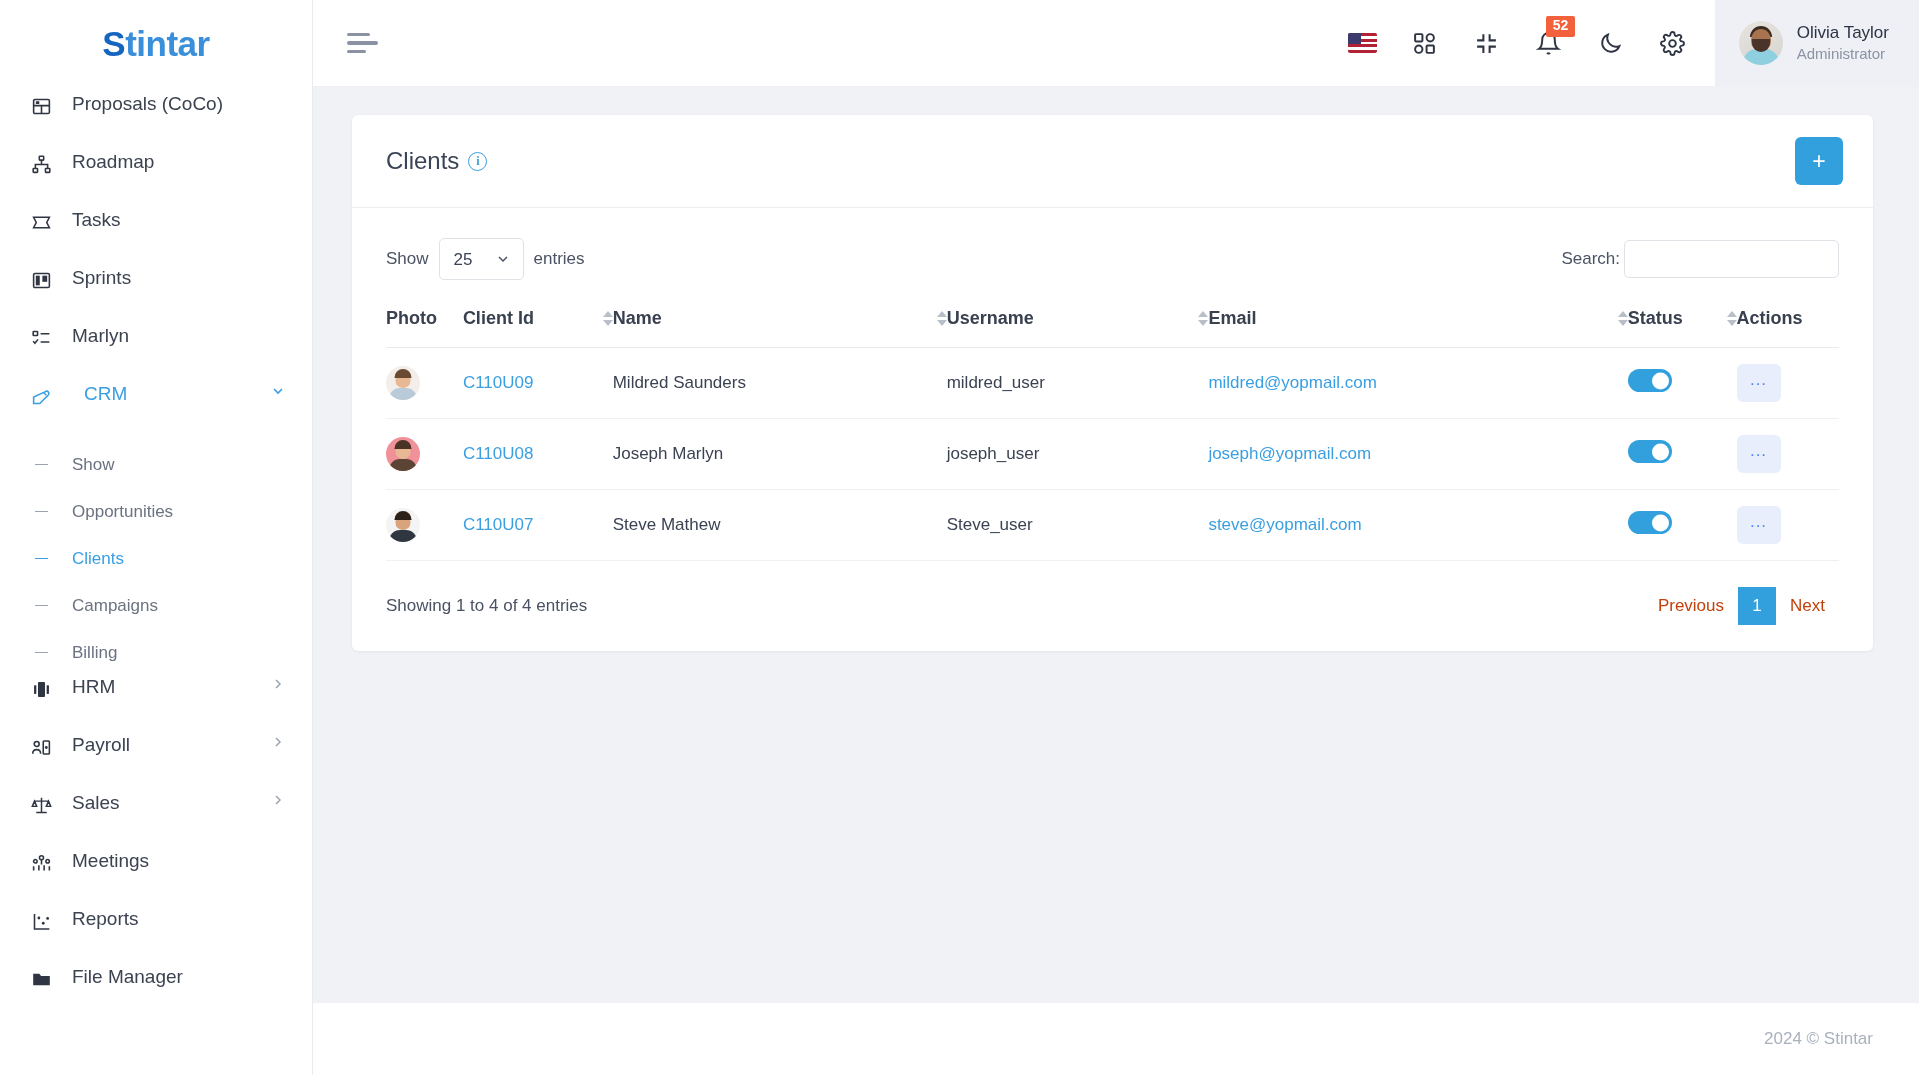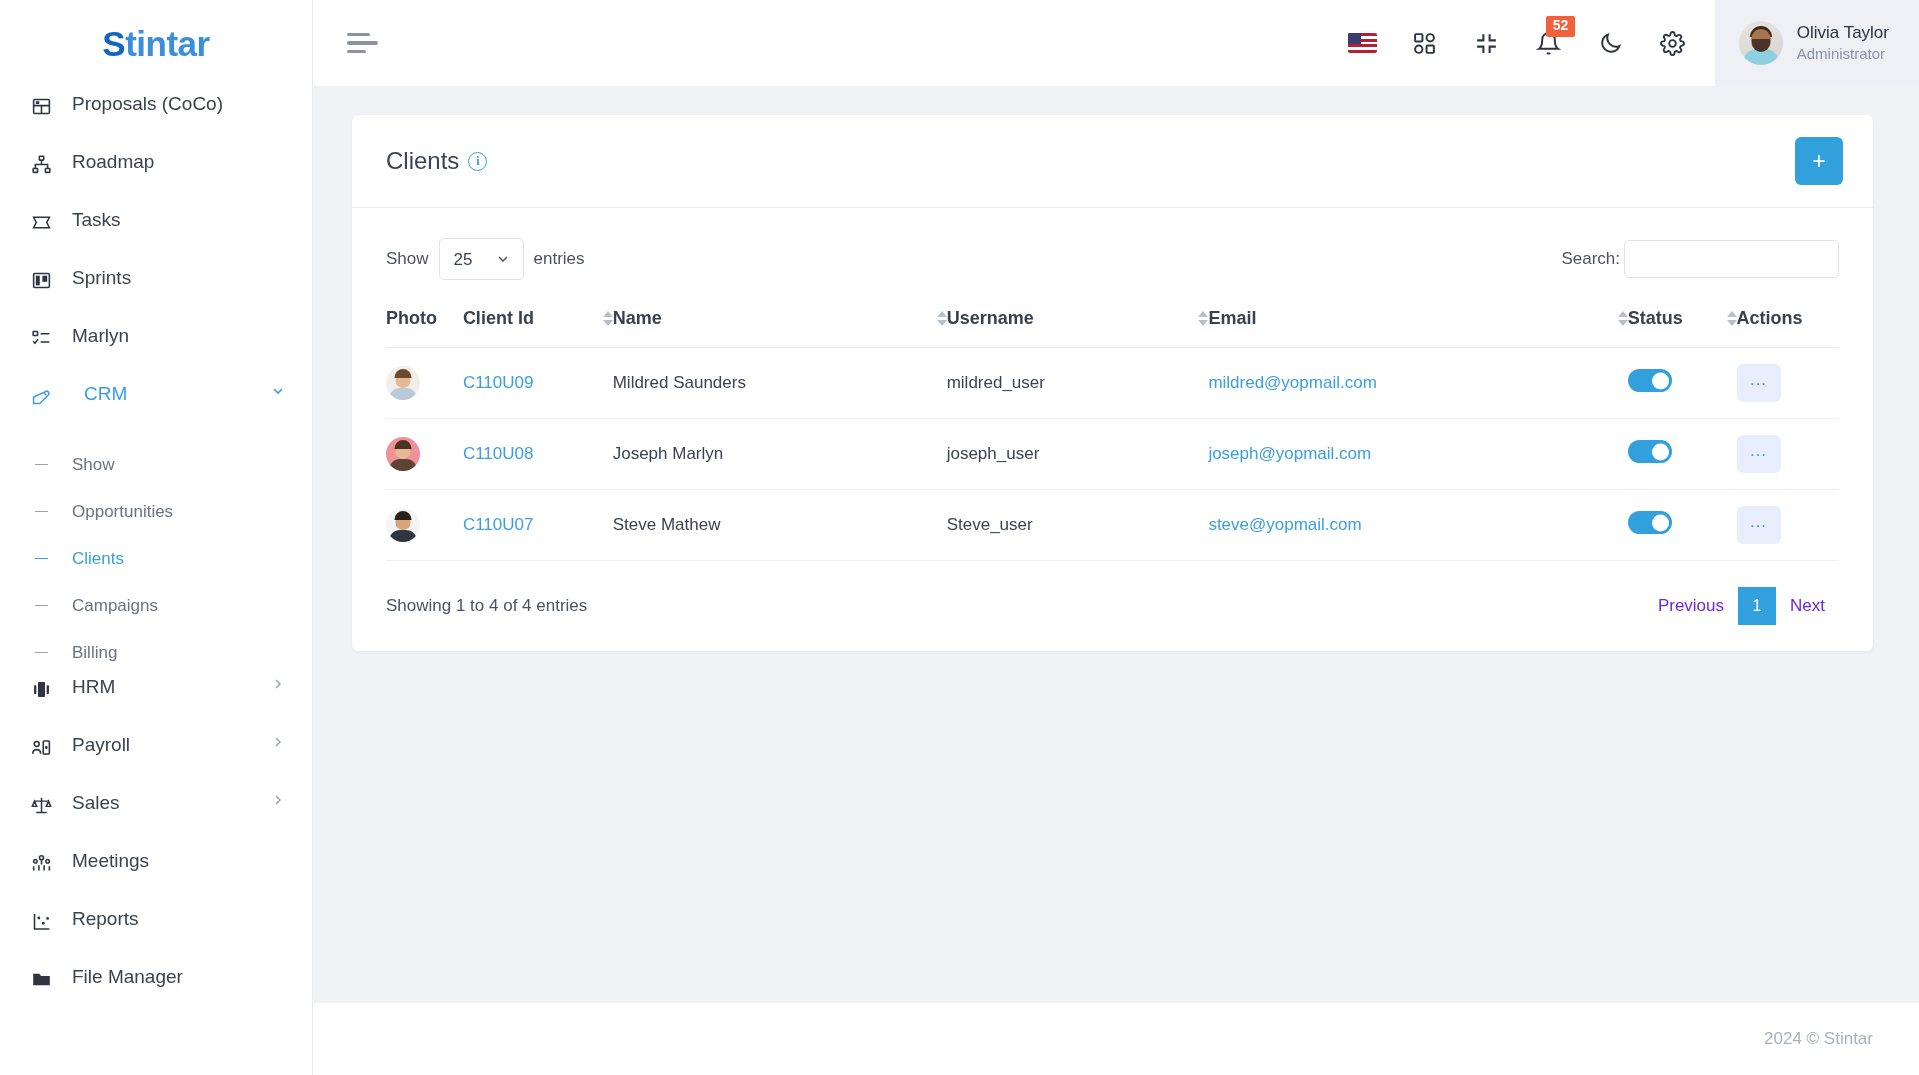--- a/index.html
+++ b/index.html
@@ -269,21 +269,21 @@
 
   .table-footer {
     display: flex; align-items: center; padding-top: 26px;
   }
   .dt-info { font-size: 17px; color: #4a5263; }
   .footer-spacer { flex: 1 1 auto; }
   .pagination { display: flex; align-items: center; }
   .page-btn {
     min-width: 38px; height: 38px; padding: 0 14px;
     display: flex; align-items: center; justify-content: center;
-    font-size: 17px; color: #6d28d9; cursor: pointer; background: #fff;
+    font-size: 17px; color: #c2410c; cursor: pointer; background: #fff;
   }
   .page-btn.current { background: #32a0dd; color: #ffffff; min-width: 38px; padding: 0; }
 
   .page-footer {
     height: 72px; flex: 0 0 72px;
     display: flex; align-items: center; justify-content: flex-end;
     padding-right: 46px;
     font-size: 17px; color: #aab1bd;
     background: #ffffff;
   }

